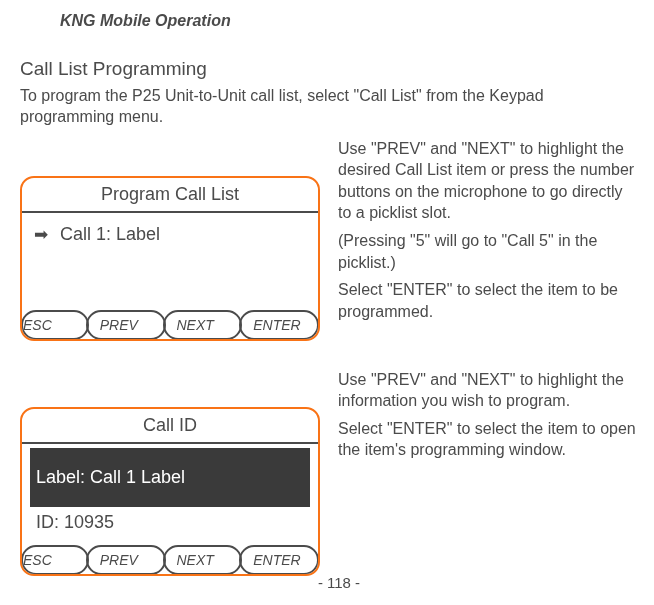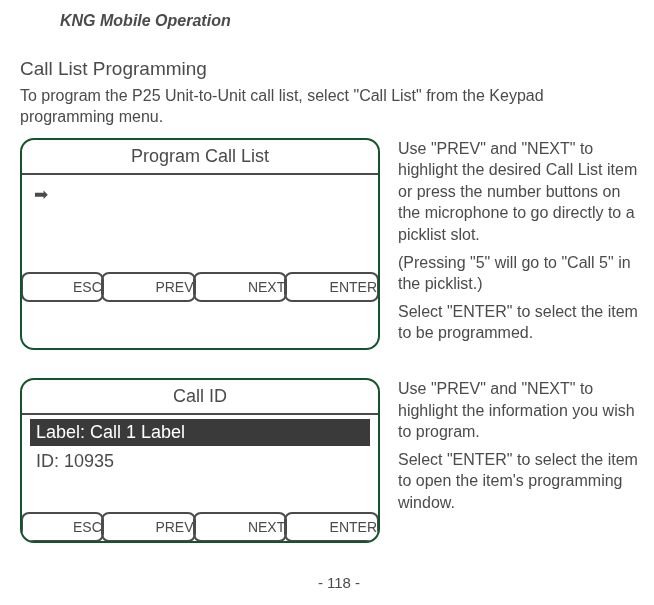--- a/index.html
+++ b/index.html
@@ -27,25 +27,26 @@
       font-size: 16px;
       line-height: 1.3;
       margin-bottom: 10px;
     }
     .block {
       display: flex;
       gap: 18px;
       margin-bottom: 28px;
     }
     .lcd {
-      width: 360px;
-      border: 2px solid #14532d;
+      width: 300px;
+      border: 2px solid #f97316;
       border-radius: 14px;
       overflow: hidden;
       flex: 0 0 auto;
+      margin-top: 38px;
     }
     .lcd-header {
       border-bottom: 2px solid #4b4b4b;
       text-align: center;
       font-size: 18px;
       padding: 6px 0 6px;
     }
     .lcd-body {
       padding: 8px 20px 10px 12px;
       font-size: 18px;
@@ -66,35 +67,36 @@
     .lcd-text { flex: 1; }
     .lcd-body-2 {
       padding: 6px 14px 10px 14px;
       font-size: 18px;
       line-height: 1.5;
       min-height: 98px;
     }
     .hl-row {
       background: #3a3a3a;
       color: #fff;
-      padding: 0 6px;
+      padding: 16px 6px;
       margin: -2px -6px 2px -6px;
     }
     .lcd-footer {
       display: flex;
       border-top: 0;
     }
     .lcd-btn {
       flex: 1;
       border: 2px solid #4b4b4b;
-      border-radius: 8px;
+      border-radius: 15px;
       margin: -1px;
-      text-align: right;
+      text-align: left;
       font-size: 14px;
       padding: 5px 0;
+      font-style: italic;
     }
     .lcd-btn + .lcd-btn { margin-left: -2px; padding-left: 12px; }
     .desc {
       flex: 1;
       font-size: 16px;
       line-height: 1.35;
     }
     .desc p { margin-bottom: 6px; }
     .page-num {
       text-align: center;
@@ -113,20 +115,21 @@
 <div class="page-title">Call List Programming</div>
 
 <div class="intro">To program the P25 Unit-to-Unit call list, select "Call List" from the Keypad programming menu.</div>
 
 <div class="block">
   <div class="lcd">
     <div class="lcd-header">Program Call List</div>
     <div class="lcd-body">
       <div class="lcd-row">
         <span class="lcd-arrow">➡</span>
+        <span class="lcd-text">Call 1: Label</span>
       </div>
     </div>
     <div class="lcd-footer">
       <div class="lcd-btn">ESC</div>
       <div class="lcd-btn">PREV</div>
       <div class="lcd-btn">NEXT</div>
       <div class="lcd-btn">ENTER</div>
     </div>
   </div>
   <div class="desc">

